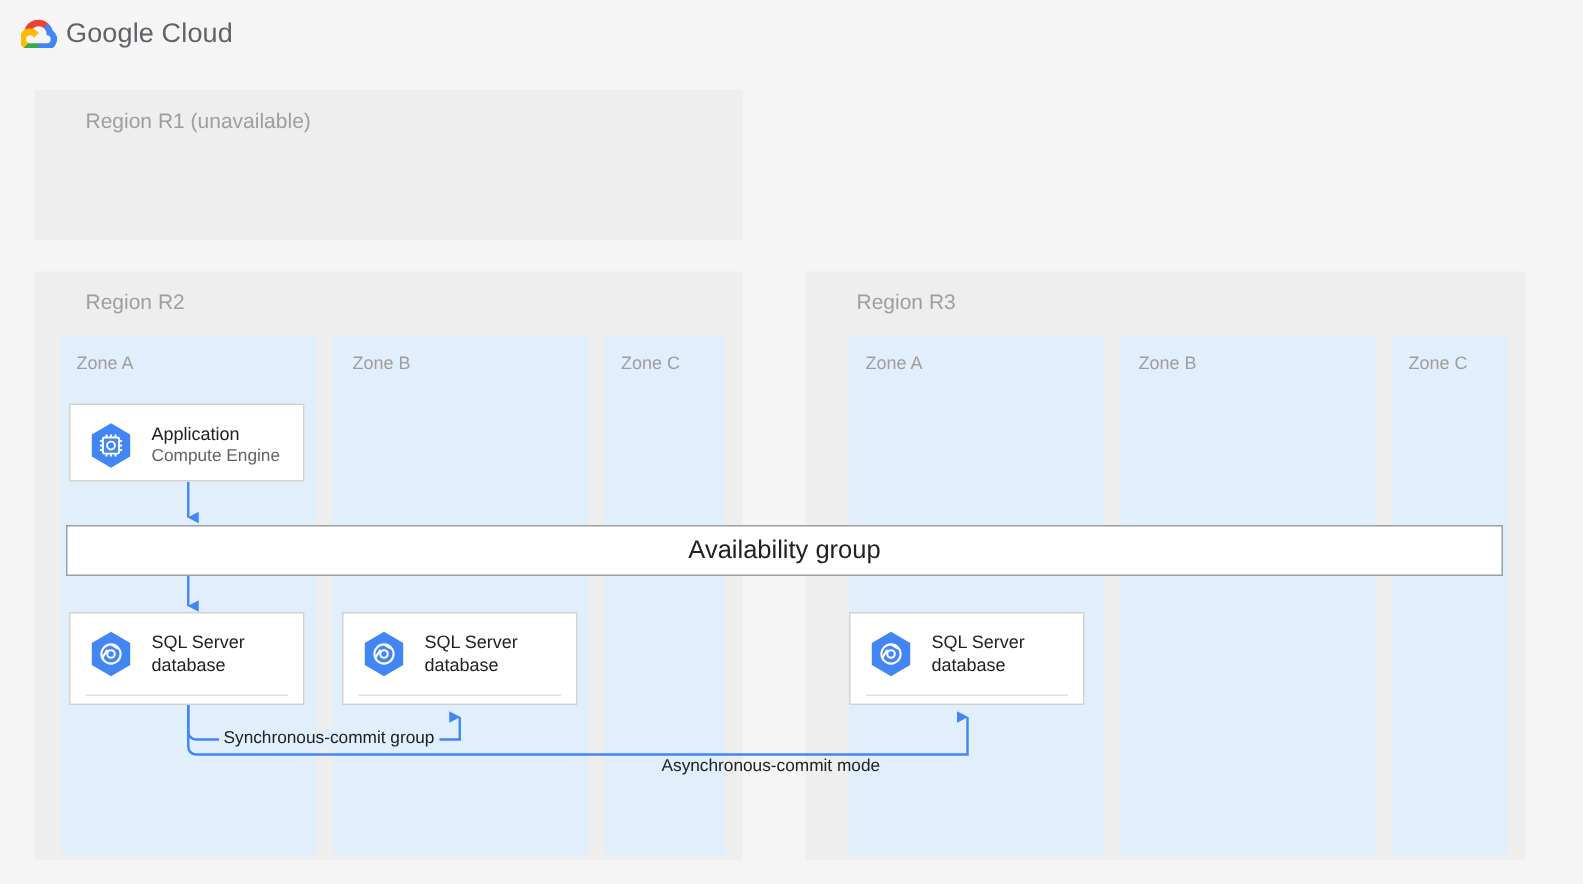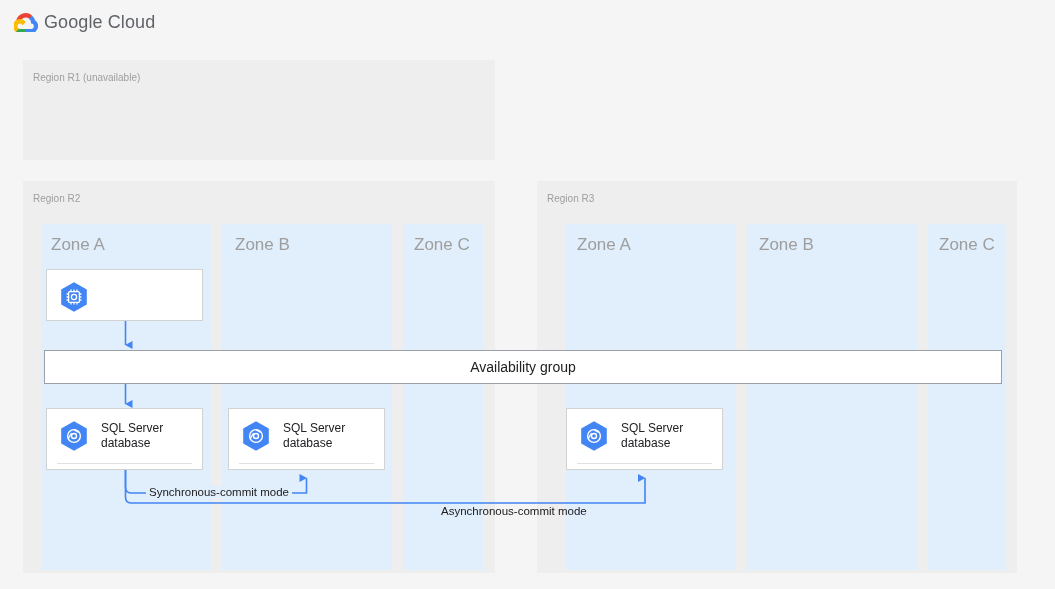--- a/index.html
+++ b/index.html
@@ -37,41 +37,42 @@
     white-space: nowrap;
   }
 
   
   .region {
     position: absolute;
     background: #eeeeee;
   }
   .region-label {
     position: absolute;
-    font-size: 10px;
+    font-size: 14px;
     color: #9e9e9e;
     white-space: nowrap;
+    margin-left: 24px;
   }
   #region-r1 { left: 23px; top: 60px; width: 472px; height: 100px; }
   #region-r1-label { left: 33px; top: 72px; }
 
   #region-r2 { left: 23px; top: 181px; width: 472px; height: 392px; }
   #region-r2-label { left: 33px; top: 193px; }
 
   #region-r3 { left: 537px; top: 181px; width: 480px; height: 392px; }
   #region-r3-label { left: 547px; top: 193px; }
 
   
   .zone {
     position: absolute;
     background: #e1eefb;
   }
   .zone-label {
     position: absolute;
-    font-size: 17px;
+    font-size: 12px;
     color: #9e9e9e;
     white-space: nowrap;
   }
   
   #r2-zone-a { left: 41px;  top: 224px; width: 170px; height: 346px; }
   #r2-zone-a-label { left: 51px; top: 235px; }
   #r2-zone-b { left: 222px; top: 224px; width: 170px; height: 346px; }
   #r2-zone-b-label { left: 235px; top: 235px; }
   #r2-zone-c { left: 403px; top: 224px; width: 80px;  height: 346px; }
   #r2-zone-c-label { left: 414px; top: 235px; }
@@ -141,21 +142,21 @@
     left: 44px; top: 350px;
     width: 958px; height: 34px;
     background: #ffffff;
     border: 1px solid #9aa0a6;
     box-sizing: border-box;
     display: flex;
     align-items: center;
     justify-content: center;
   }
   #availability-group .ag-text {
-    font-size: 14px;
+    font-size: 17px;
     color: #202124;
   }
 
   
   #connectors {
     position: absolute;
     left: 0; top: 0;
     width: 1055px; height: 589px;
     pointer-events: none;
   }
@@ -235,20 +236,24 @@
   <div class="card-row">
     <span class="card-icon">
       <svg width="34" height="34" viewBox="0 0 34 34">
         <path d="M17 2.2 L29.8 9.6 V24.4 L17 31.8 L4.2 24.4 V9.6 Z" fill="#4285f4"></path>
         <g fill="none" stroke="#ffffff" stroke-width="1.3">
           <rect x="11.6" y="11.6" width="10.8" height="10.8" rx="1.2"></rect>
           <circle cx="17" cy="17" r="2.6"></circle>
           <path d="M14 9.6v2M17 9.6v2M20 9.6v2M14 22.4v2M17 22.4v2M20 22.4v2M9.6 14h2M9.6 17h2M9.6 20h2M22.4 14h2M22.4 17h2M22.4 20h2"></path>
         </g>
       </svg>
+    </span>
+    <span class="card-titles">
+      <span class="card-title">Application</span>
+      <span class="card-sub">Compute Engine</span>
     </span>
   </div>
 </div>
 
 <div class="card" id="db-card-1">
   <div class="card-row">
     <span class="card-icon">
       <svg width="34" height="34" viewBox="0 0 34 34">
         <path d="M17 2.2 L29.8 9.6 V24.4 L17 31.8 L4.2 24.4 V9.6 Z" fill="#4285f4"></path>
         <g fill="none" stroke="#ffffff" stroke-width="1.4">
@@ -302,14 +307,14 @@
       </svg>
     </span>
     <span class="card-titles">
       <span class="card-title">SQL Server</span>
       <span class="card-title">database</span>
     </span>
   </div>
   <div class="card-divider"></div>
 </div>
 
-<div class="flow-label" id="sync-label">Synchronous-commit mode</div>
+<div class="flow-label" id="sync-label">Synchronous-commit group</div>
 <div class="flow-label" id="async-label">Asynchronous-commit mode</div>
 
 </body></html>

